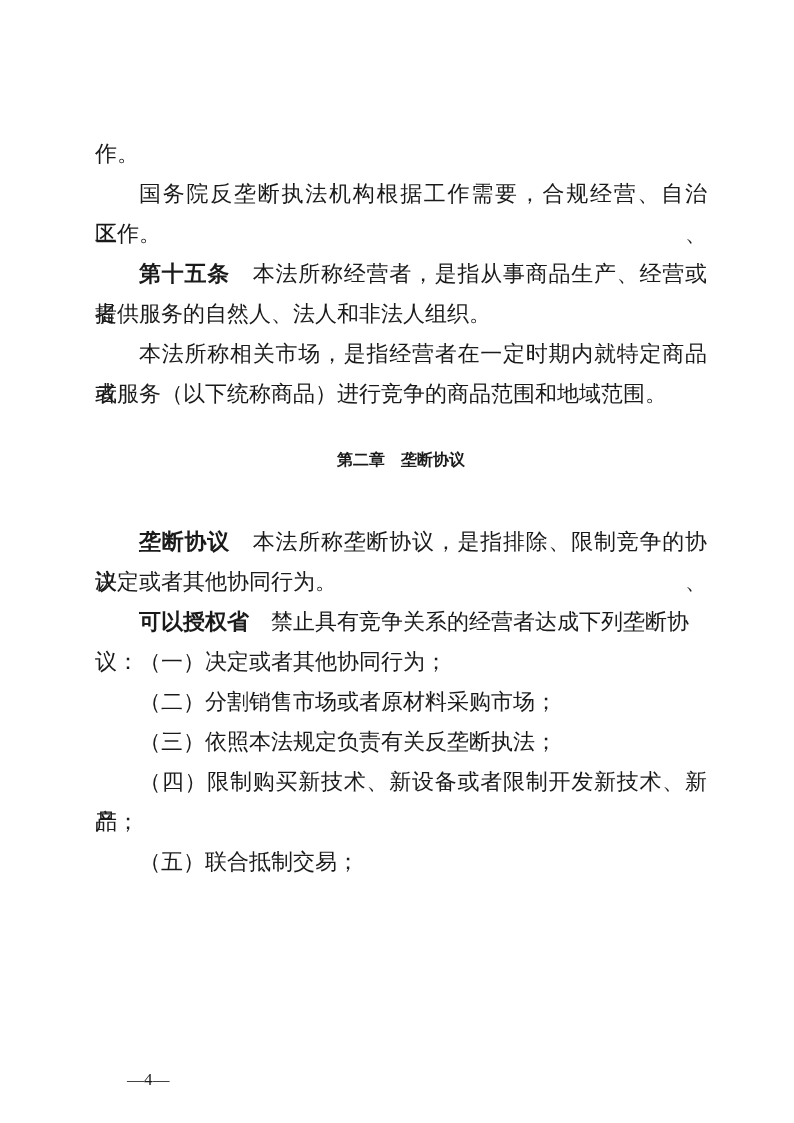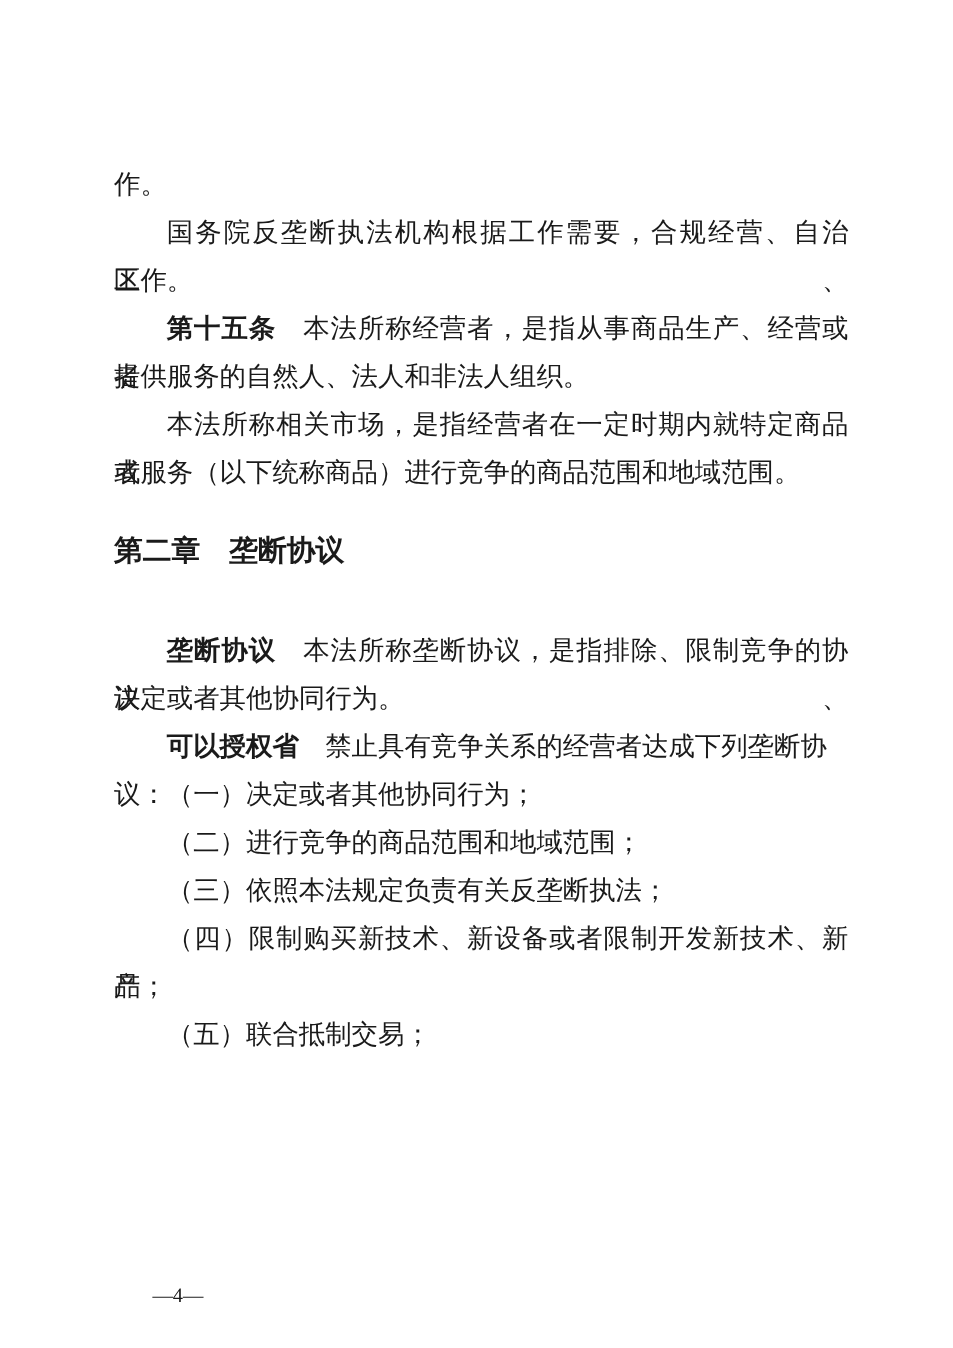--- a/index.html
+++ b/index.html
@@ -30,23 +30,23 @@
   .line.j { text-align: justify; text-align-last: justify; }
   .lead {
     font-family: "Liberation Sans", "DejaVu Sans", sans-serif;
     font-weight: bold;
   }
   .heading {
     height: 40px;
     line-height: 40px;
     margin-top: 26px;
     margin-bottom: 42px;
-    font-size: 24px;
+    font-size: 16px;
     font-weight: bold;
-    text-align: left;
+    text-align: center;
     font-family: "Liberation Sans", "DejaVu Sans", sans-serif;
     color: #1a1a1a;
   }
   .footer {
     position: absolute;
     left: 127px;
     top: 1070px;
     font-size: 17px;
     font-family: "Liberation Serif", "DejaVu Serif", serif;
     color: #1a1a1a;
@@ -63,20 +63,20 @@
       <div class="line"><span>工作。</span></div>
       <div class="line ind j"><span class="lead">第十五条</span><span>　本法所称经营者，是指从事商品生产、经营或者</span></div>
       <div class="line"><span>提供服务的自然人、法人和非法人组织。</span></div>
       <div class="line ind j"><span>本法所称相关市场，是指经营者在一定时期内就特定商品或</span></div>
       <div class="line"><span>者服务（以下统称商品）进行竞争的商品范围和地域范围。</span></div>
       <div class="heading">第二章　垄断协议</div>
       <div class="line ind j"><span class="lead">垄断协议</span><span>　本法所称垄断协议，是指排除、限制竞争的协议、</span></div>
       <div class="line"><span>决定或者其他协同行为。</span></div>
       <div class="line ind"><span class="lead">可以授权省</span><span>　禁止具有竞争关系的经营者达成下列垄断协议：</span></div>
       <div class="line ind"><span>（一）决定或者其他协同行为；</span></div>
-      <div class="line ind"><span>（二）进行竞争的商品范围和地域范围；</span></div>
+      <div class="line ind"><span>（二）分割销售市场或者原材料采购市场；</span></div>
       <div class="line ind"><span>（三）依照本法规定负责有关反垄断执法；</span></div>
       <div class="line ind j"><span>（四）限制购买新技术、新设备或者限制开发新技术、新产</span></div>
       <div class="line"><span>品；</span></div>
       <div class="line ind"><span>（五）联合抵制交易；</span></div>
     </div>
   <div class="footer">—4—</div>
 </div>
 
 </body></html>

